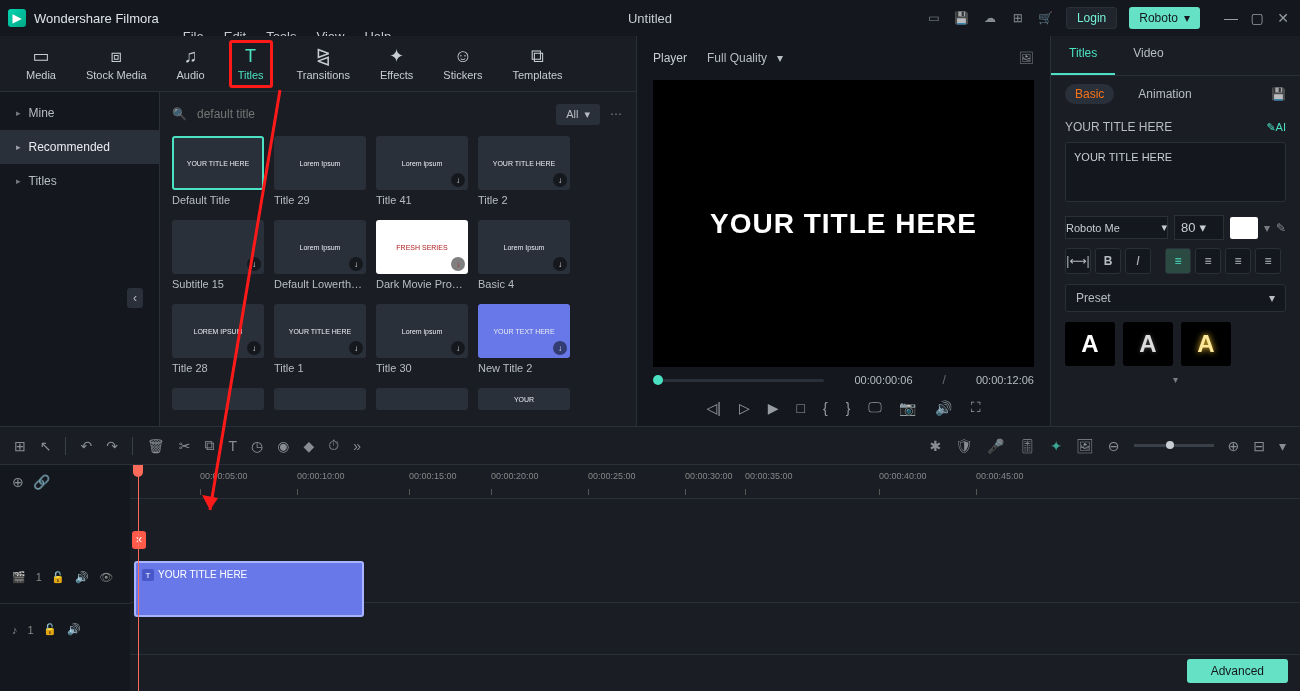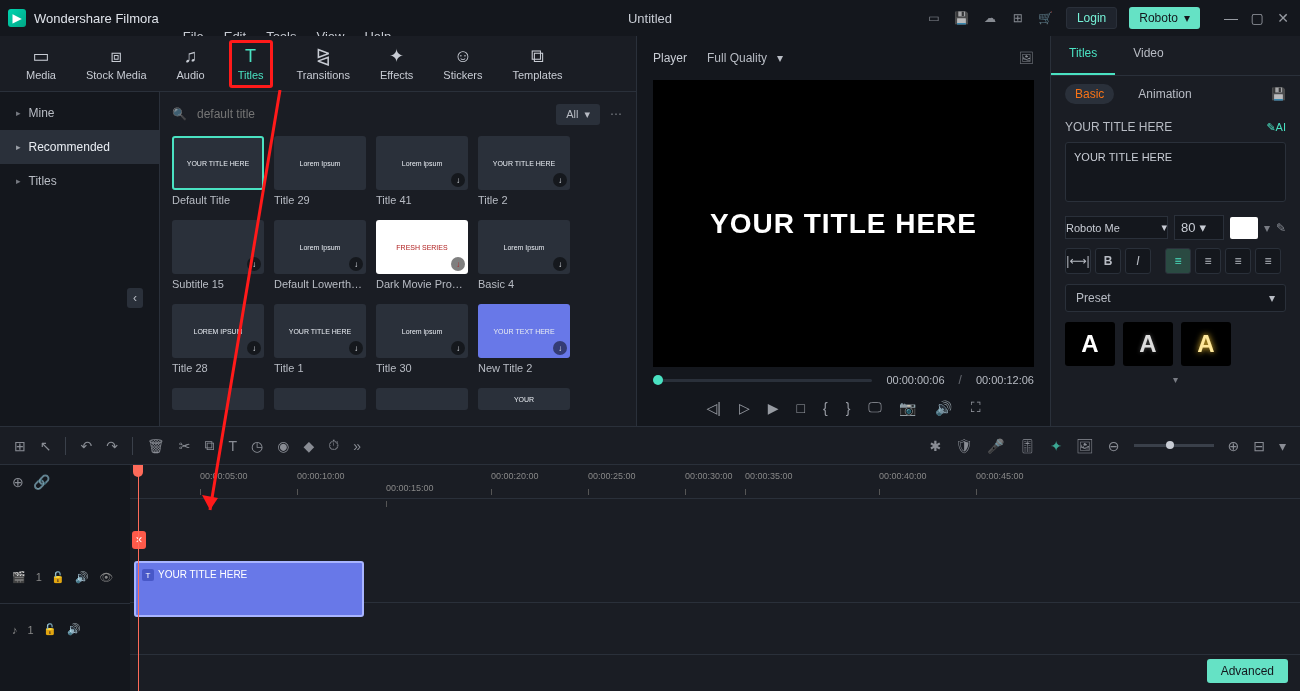--- a/index.html
+++ b/index.html
@@ -42,21 +42,21 @@
 .thumb-img.selected { border: 2px solid #4ae2c2; }
 .thumb-label { font-size: 11px; color: #b8bcc4; margin: 4px 0 10px; white-space: nowrap; overflow: hidden; text-overflow: ellipsis; }
 .dl-icon { position: absolute; bottom: 3px; right: 3px; width: 14px; height: 14px; background: rgba(0,0,0,0.5); border-radius: 50%; display: flex; align-items: center; justify-content: center; font-size: 8px; }
 .preview-col { width: 414px; background: #14171d; display: flex; flex-direction: column; border-left: 1px solid #2a303a; }
 .preview-header { height: 44px; display: flex; align-items: center; padding: 0 16px; gap: 20px; }
 .player-label { font-size: 12px; color: #c8ccd4; }
 .quality-drop { font-size: 12px; color: #b8bcc4; display: flex; align-items: center; gap: 10px; cursor: pointer; }
 .snap-icon { margin-left: auto; opacity: 0.7; cursor: pointer; }
 .preview-canvas { flex: 1; background: #000; margin: 0 16px; display: flex; align-items: center; justify-content: center; }
 .preview-text { color: #fff; font-size: 28px; font-weight: bold; letter-spacing: 1px; }
-.preview-controls { padding: 6px 16px; display: flex; align-items: center; gap: 14px; }
+.preview-controls { padding: 6px 16px; display: flex; align-items: center; gap: 30px; }
 .time-slider { flex: 1; height: 3px; background: #2a303a; border-radius: 2px; position: relative; }
 .time-slider::before { content:''; position:absolute; left:0; top:-4px; width:10px; height:10px; border-radius:50%; background:#4ae2c2; }
 .time-text { font-size: 11px; color: #b8bcc4; }
 .time-sep { opacity: 0.5; }
 .transport-row { padding: 6px 16px 10px; display: flex; align-items: center; gap: 18px; justify-content: center; }
 .transport-btn { opacity: 0.8; cursor: pointer; font-size: 14px; }
 .right-panel { width: 250px; background: #1a1d24; border-left: 1px solid #2a303a; padding: 0; overflow-y: auto; }
 .rp-tabs { display: flex; height: 40px; border-bottom: 1px solid #2a303a; }
 .rp-tab { padding: 10px 18px; font-size: 12px; cursor: pointer; color: #b8bcc4; }
 .rp-tab.active { color: #4ae2c2; border-bottom: 2px solid #4ae2c2; }
@@ -78,21 +78,21 @@
 .fmt-btn.active { background: #2a4a42; color:#4ae2c2; }
 .preset-drop { margin-top: 10px; background: #14171d; border: 1px solid #2a303a; padding: 6px 10px; font-size: 12px; display: flex; justify-content: space-between; cursor: pointer; border-radius: 3px; }
 .preset-thumbs { display: flex; gap: 8px; margin-top: 10px; }
 .preset-thumb { width: 50px; height: 44px; background: #000; display: flex; align-items: center; justify-content: center; font-size: 24px; font-weight: bold; cursor: pointer; border-radius:3px; }
 .preset-thumb.p1 { color: #fff; }
 .preset-thumb.p2 { color: #ddd; text-shadow: 0 0 4px rgba(255,255,255,0.3);}
 .preset-thumb.p3 { color: #ffe89a; text-shadow: 0 0 6px #ffcc33; }
 .disclosure { margin-top:8px; text-align:center; opacity:0.6; cursor:pointer; font-size:10px; }
 .more-opts { padding: 10px 14px; font-size: 12px; display: flex; align-items: center; gap: 8px; cursor: pointer; }
 .transform-header { padding: 8px 14px; font-size: 12px; display:flex; align-items:center; gap:6px;}
-.advanced-btn { position:absolute; bottom:8px; right:12px; background:#65e2c5; color:#14171d; padding:5px 14px; border-radius:3px; font-size:12px; cursor:pointer;}
+.advanced-btn { position:absolute; bottom:8px; right:12px; background:#65e2c5; color:#14171d; padding:5px 24px; border-radius:3px; font-size:12px; cursor:pointer;}
 .timeline-area { height: 265px; background: #1a1d24; border-top: 1px solid #2a303a; position:relative;}
 .tl-toolbar { height: 38px; display: flex; align-items: center; padding: 0 14px; gap: 14px; border-bottom: 1px solid #2a303a; }
 .tl-btn { opacity: 0.7; cursor: pointer; font-size: 14px; }
 .tl-sep { width:1px; height:18px; background:#3a404a; }
 .tl-spacer { flex: 1; }
 .zoom-slider { width: 80px; height: 3px; background: #3a404a; position: relative; }
 .zoom-slider::before{content:'';position:absolute;left:40%;top:-3px;width:8px;height:8px;border-radius:50%;background:#c8ccd4;}
 .tl-body { display: flex; height: 227px; position:relative;}
 .tl-head { width: 130px; background: #14171d; }
 .tl-tracks { flex: 1; position: relative; overflow:hidden;}
@@ -427,21 +427,21 @@
         <span>♪</span>
         <span>1</span>
         <span>🔓</span>
         <span>🔊</span>
       </div>
     </div>
     <div class="tl-tracks">
       <div class="ruler" id="ruler">
           <span class="ruler-mark" style="left: 70px;">00:00:05:00</span>
           <span class="ruler-mark" style="left: 167px;">00:00:10:00</span>
-          <span class="ruler-mark" style="left: 256px; margin-top: 12px;">00:00:15:00</span>
+          <span class="ruler-mark" style="left: 279px;">00:00:15:00</span>
           <span class="ruler-mark" style="left: 361px;">00:00:20:00</span>
           <span class="ruler-mark" style="left: 458px;">00:00:25:00</span>
           <span class="ruler-mark" style="left: 555px;">00:00:30:00</span>
           <span class="ruler-mark" style="left: 615px;">00:00:35:00</span>
           <span class="ruler-mark" style="left: 749px;">00:00:40:00</span>
           <span class="ruler-mark" style="left: 846px;">00:00:45:00</span>
         </div>
       <div class="playhead"></div>
       <div class="marker-x">✕</div>
       <div class="track-row" style="margin-top:52px"></div>

